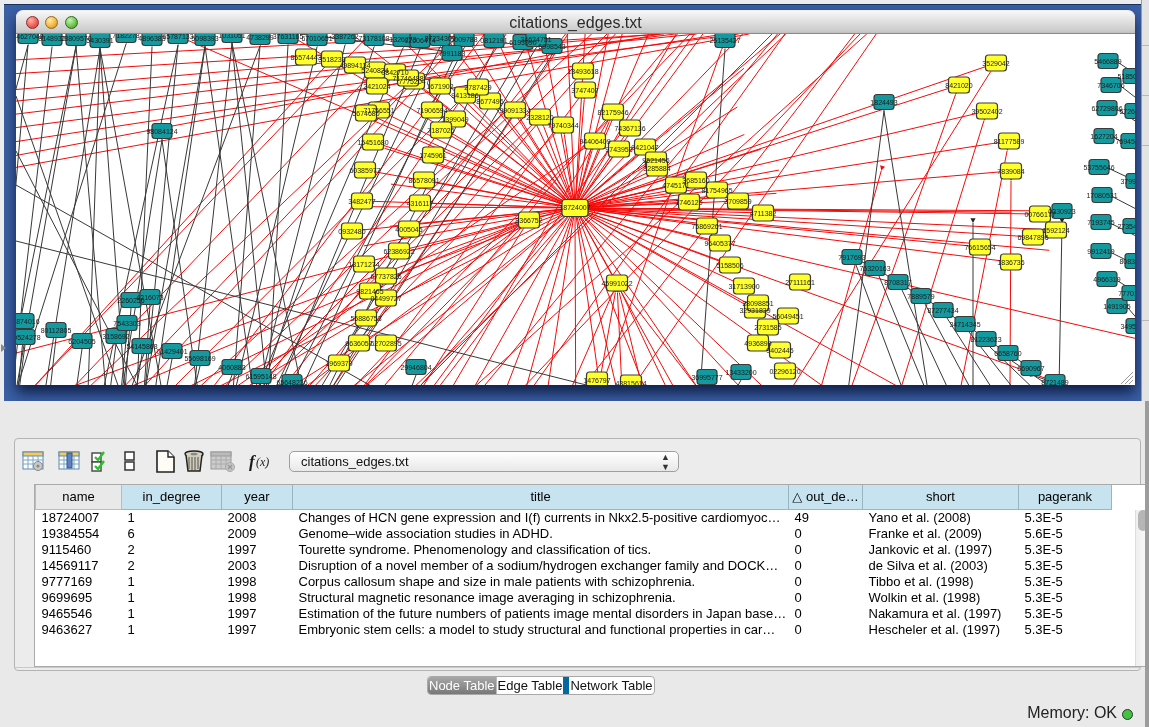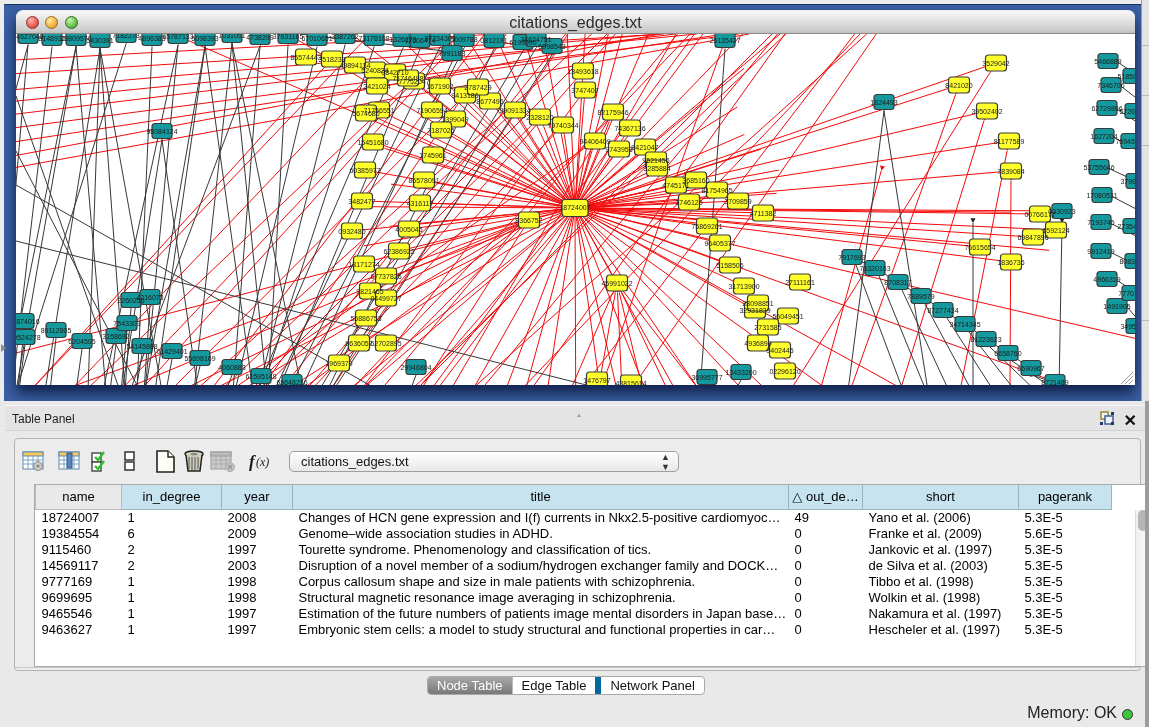--- a/index.html
+++ b/index.html
@@ -40,21 +40,21 @@
   height:24px;padding:0;font-size:13px}
 table.t th.c-name{background:#e9e9e9;border-color:#bbb}
 table.t td{height:16px;padding:0 0 0 6px;white-space:nowrap;overflow:hidden;color:#000}
 .c-name{width:86px}.c-ind{width:100px}.c-year{width:71px}.c-title{width:496px}
 .c-out{width:74px}.c-short{width:156px}.c-pr{width:93px}
 .vscroll{position:absolute;right:1px;top:25px;width:15px;height:157px;
   background:linear-gradient(90deg,#efefef,#fdfdfd);border-left:1px solid #ddd}
 .vthumb{position:absolute;left:2px;top:0px;width:10px;height:21px;background:#b6b6b6;border-radius:5px}
 .tabs{position:absolute;left:427px;top:275px;height:19px;border:1px solid #a8a8a8;border-radius:4px;
   background:#fff;font-size:13px;overflow:hidden;display:flex}
-.tab{padding:0 9px;line-height:18px;color:#111}
+.tab{padding:0 1px;line-height:18px;color:#111}
 .tab.sel{background:linear-gradient(#a8a8a8,#787878);color:#fff}
 .tab.mid{border-left:1px solid #bbb;border-right:6px solid #0369a1}
 .memory{position:absolute;right:12px;bottom:5px;font-size:16px;color:#222}
 .memdot{display:inline-block;width:11px;height:11px;border-radius:50%;background:#3ec43e;
   border:1px solid #333;vertical-align:-2px;margin-left:5px}
 </style></head><body>
 <div class="rstrip-top">
     <div style="position:absolute;left:0;right:0;top:45px;border-top:1px solid #b8b8b8"></div>
     <div style="position:absolute;left:0;right:0;top:95px;border-top:1px solid #b8b8b8"></div>
     <div style="position:absolute;left:0;right:0;top:145px;border-top:1px solid #b8b8b8"></div>
@@ -804,31 +804,20 @@
           <g stroke="#999" stroke-width="1">
             <line x1="1121" y1="383" x2="1133" y2="371"></line>
             <line x1="1125" y1="383" x2="1133" y2="375"></line>
             <line x1="1129" y1="383" x2="1133" y2="379"></line>
           </g>
         </svg>
       </div>
   </div>
 </div>
 <div class="bottom">
-  <div class="tp-bar">Table Panel
-    <div class="splitter">▲</div>
-    <svg class="tp-float" viewBox="0 0 15 15">
-        <rect x="1" y="1" width="7" height="7" fill="#eef3fa" stroke="#9a8c3a" stroke-width="1.6"></rect>
-        <rect x="5" y="5" width="8" height="8" fill="#eef3fa" stroke="#46659a" stroke-width="1.6"></rect>
-        <rect x="11" y="1" width="3" height="3" fill="#1d3c6e"></rect>
-        <rect x="0" y="11" width="3" height="3" fill="#1d3c6e"></rect>
-        <rect x="11" y="11" width="3" height="3" fill="#1d3c6e"></rect>
-      </svg>
-    <div class="tp-x">✕</div>
-  </div>
   <div class="container">
     <div class="toolbar">
       <svg class="ticon" style="left:1px" width="23" height="23" viewBox="0 0 23 23">
           <rect x="1" y="2" width="20" height="17" fill="#fff" stroke="#5a89b4"></rect>
           <rect x="1" y="2" width="20" height="4" fill="#f5c95c" stroke="#5a89b4"></rect>
           <path d="M1 10h20M1 14h20M6 6v13M11 6v13M16 6v13" stroke="#7aa6c8" fill="none"></path>
           <circle cx="16" cy="16" r="4.5" fill="#c9c9c9" stroke="#888"></circle>
           <circle cx="16" cy="16" r="1.6" fill="#888"></circle>
         </svg>
       <svg class="ticon" style="left:37px" width="23" height="23" viewBox="0 0 23 23">
@@ -881,21 +870,21 @@
               <th class="c-out">△ out_de…</th>
             <th class="c-short">short</th>
               <th class="c-pr">pagerank</th>
             </tr>
         <tr>
               <td class="c-name">18724007</td>
               <td class="c-ind">1</td>
               <td class="c-year">2008</td>
               <td class="c-title">Changes of HCN gene expression and I(f) currents in Nkx2.5-positive cardiomyoc…</td>
               <td class="c-out">49</td>
-              <td class="c-short">Yano et al. (2006)</td>
+              <td class="c-short">Yano et al. (2008)</td>
               <td class="c-pr">5.3E-5</td>
             </tr>
             <tr>
               <td class="c-name">19384554</td>
               <td class="c-ind">6</td>
               <td class="c-year">2009</td>
               <td class="c-title">Genome–wide association studies in ADHD.</td>
               <td class="c-out">0</td>
               <td class="c-short">Franke et al. (2009)</td>
               <td class="c-pr">5.6E-5</td>
@@ -958,18 +947,18 @@
         </table>
       <div class="vscroll">
           <div class="vthumb"></div>
         </div>
     </div>
     <div style="position:absolute;left:0;right:0;top:228px;border-top:1px solid #c9c9c9"></div>
   </div>
   <div class="tabs">
     <div class="tab sel">Node Table</div>
       <div class="tab mid">Edge Table</div>
-      <div class="tab">Network Panel</div>
+      <div class="tab">Network Table</div>
   </div>
   <div class="memory">Memory: OK<span class="memdot"></span></div>
 </div>
 <div class="rstrip-bot"></div>
 <div style="position:absolute;left:1px;top:344px;width:0;height:0;border-top:4px solid transparent;border-bottom:4px solid transparent;border-left:5px solid #8a8a8a"></div>
 
 </body></html>

